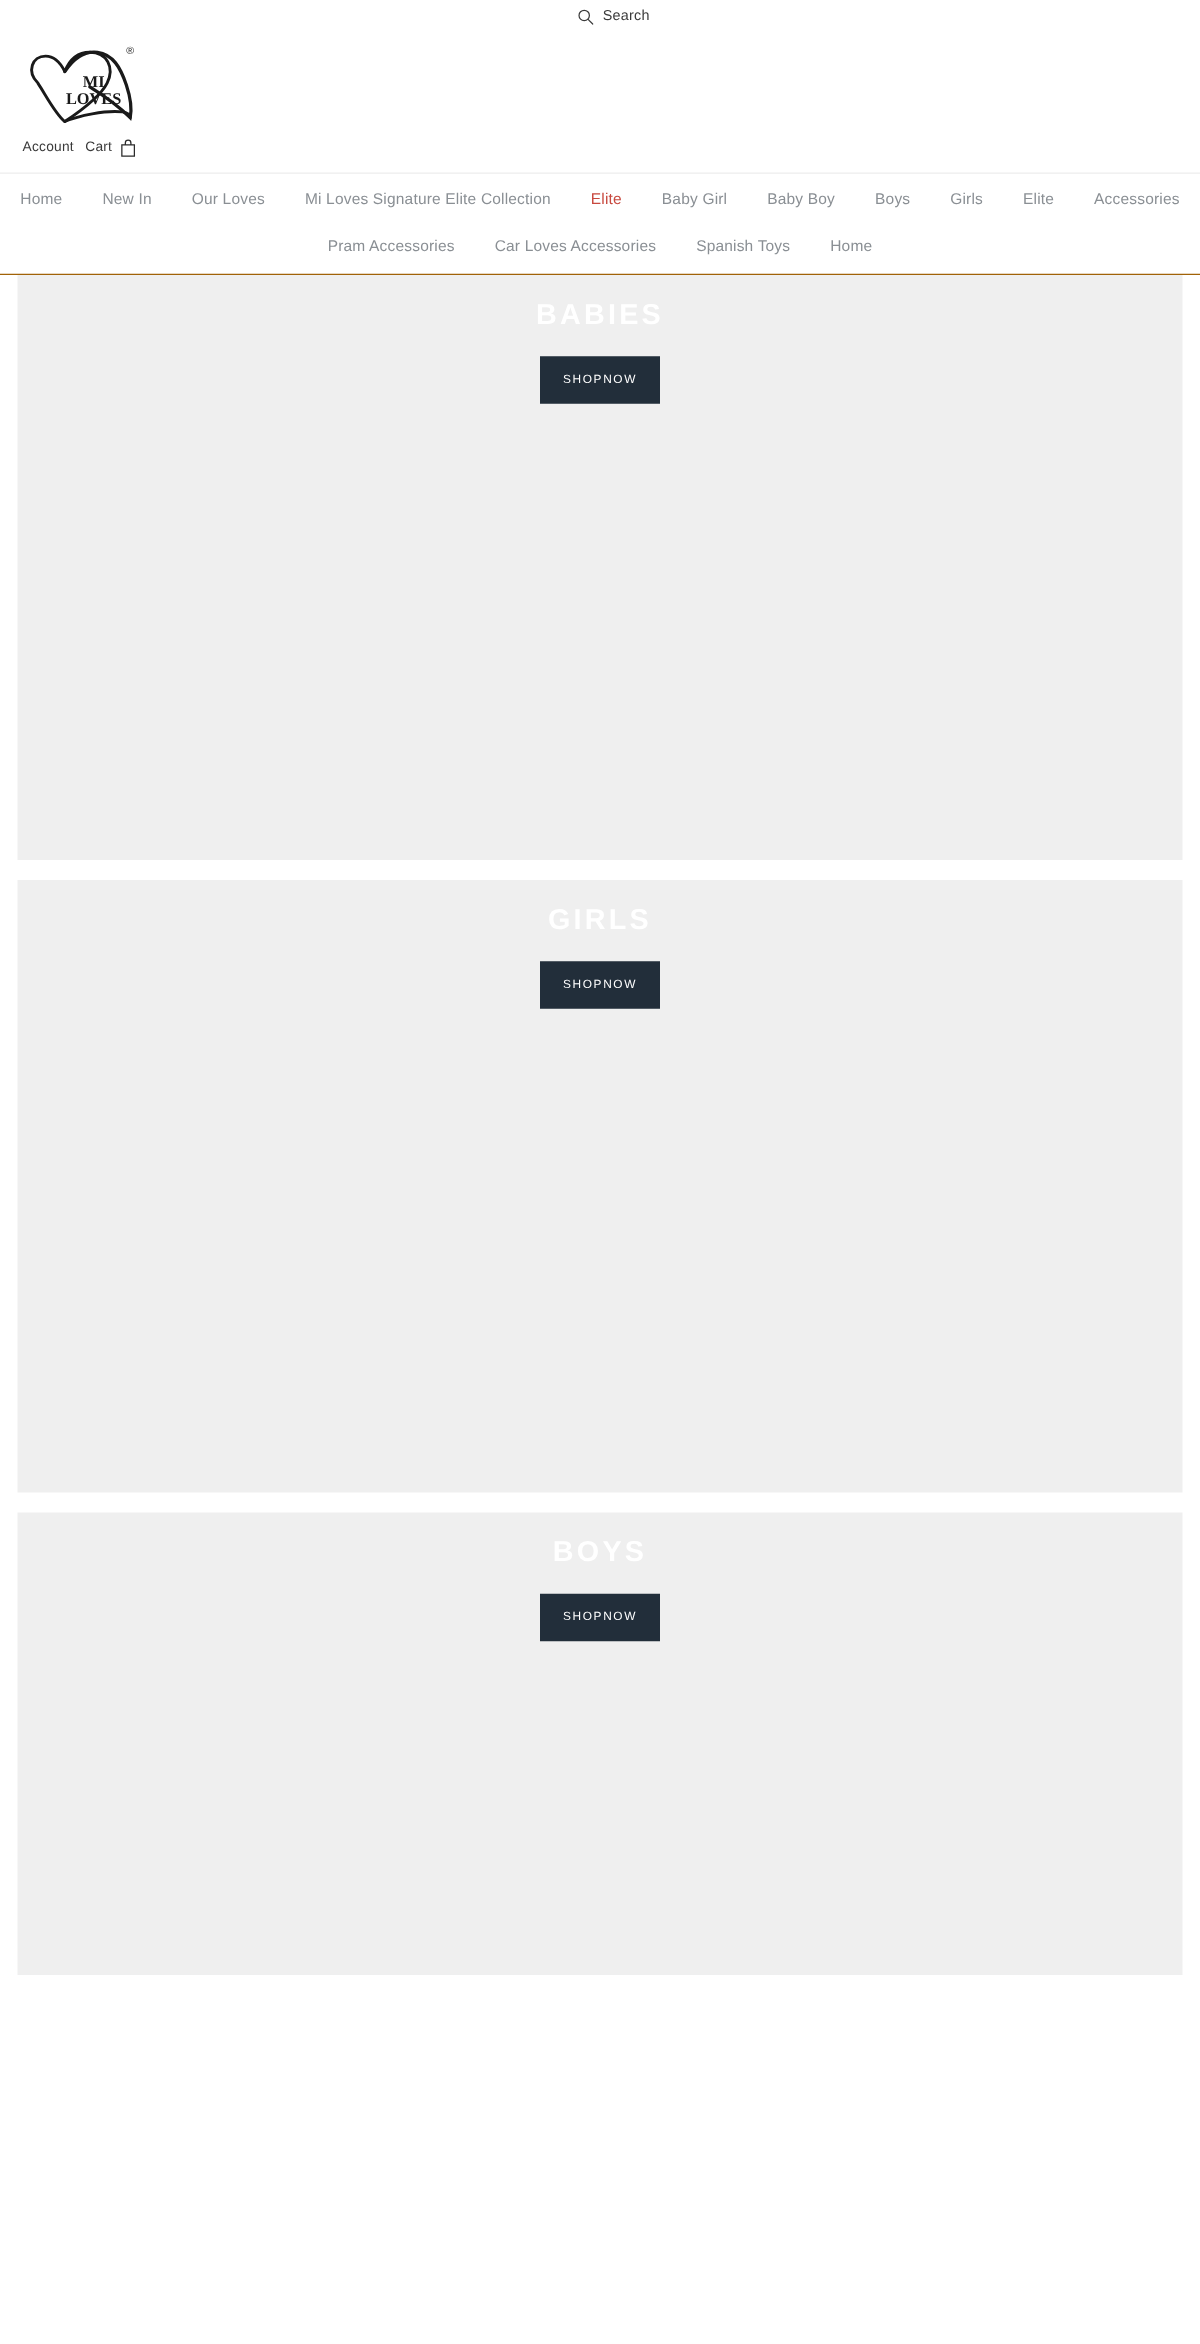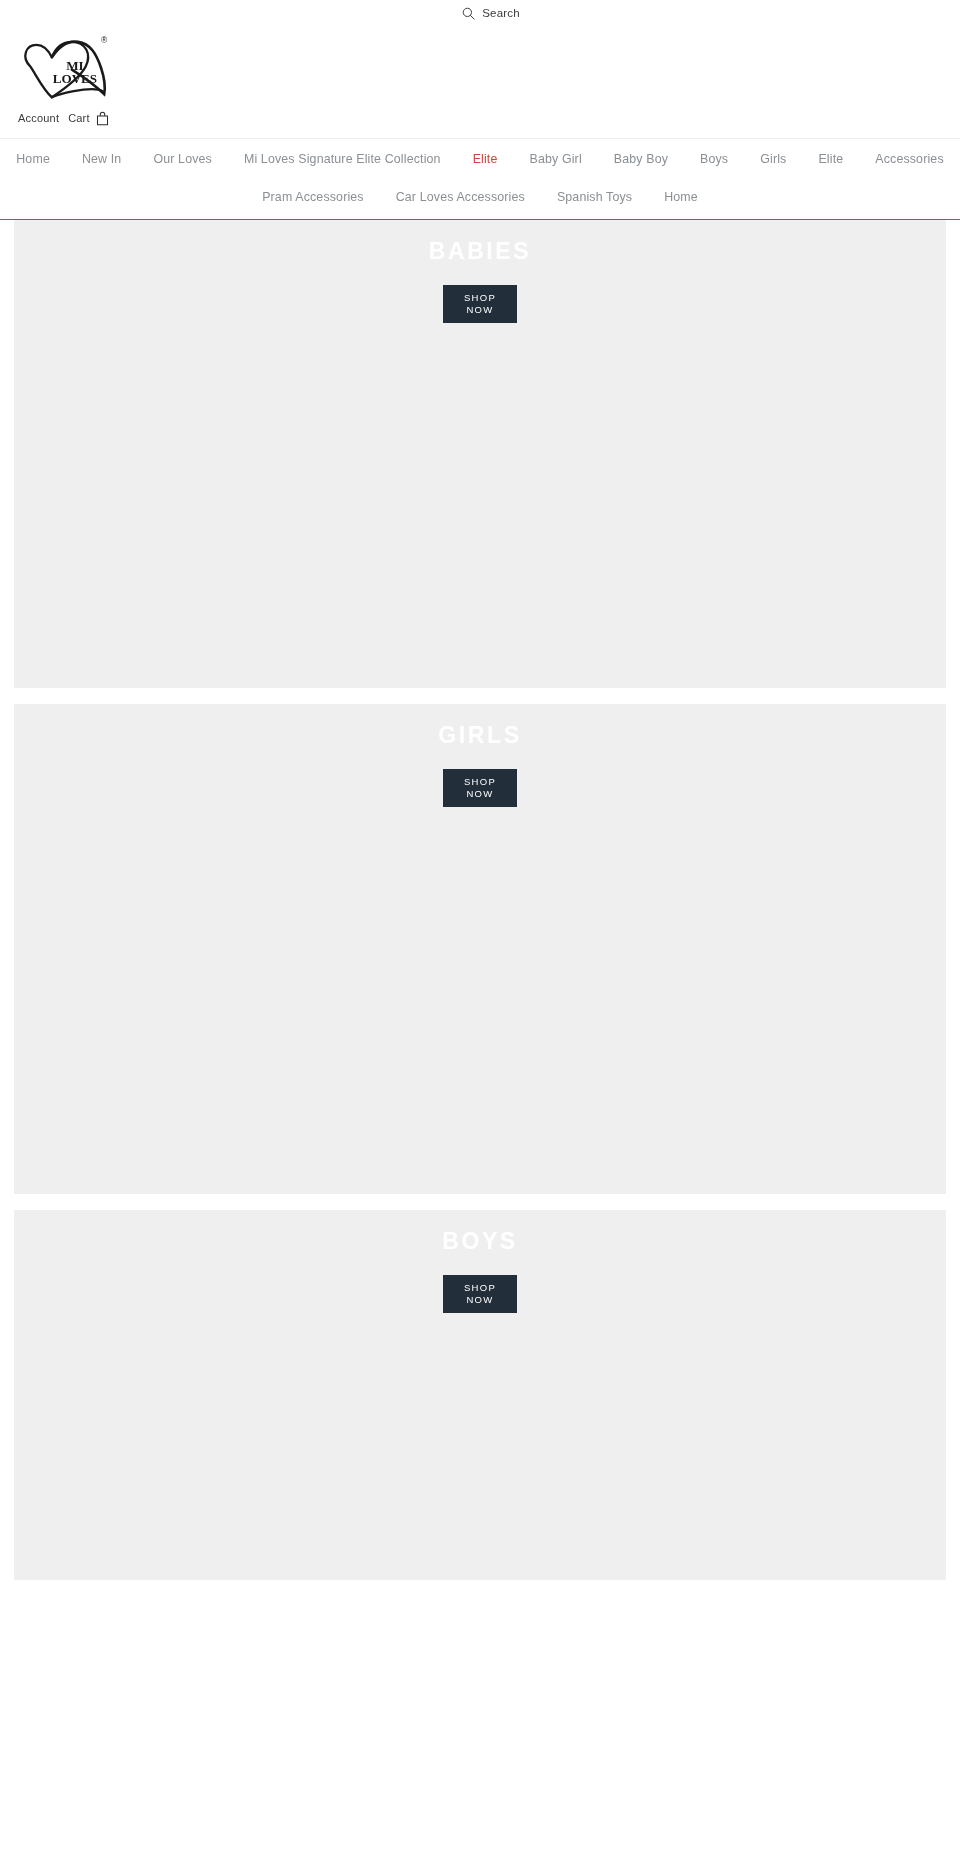--- a/index.html
+++ b/index.html
@@ -130,26 +130,26 @@
     color: #ffffff;
     font-size: 23px;
     font-weight: bold;
     letter-spacing: 2.6px;
     line-height: 1.2;
     margin: 0 0 20px 0;
     text-align: center;
   }
   .shop-now-btn {
     display: inline-flex;
-    flex-direction: column;
+    flex-direction: row;
     align-items: center;
     justify-content: center;
     background: #222e3a;
     color: #ffffff;
-    width: 74px;
+    width: 96px;
     height: 38px;
     border: none;
     font-family: "Liberation Sans", sans-serif;
     font-size: 9.5px;
     letter-spacing: 1.3px;
     line-height: 1.25;
     text-decoration: none;
     cursor: pointer;
     text-align: center;
   }

